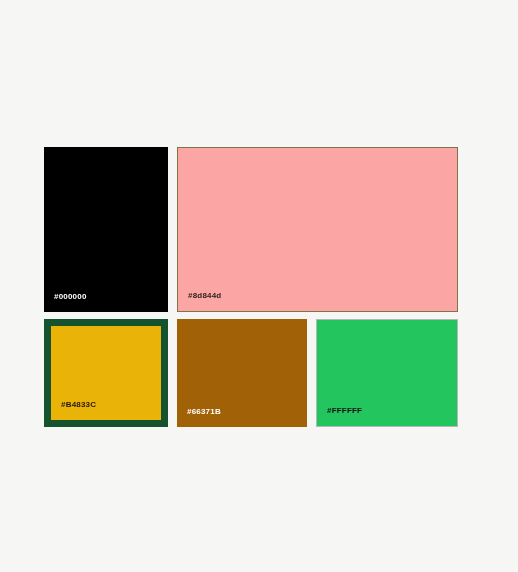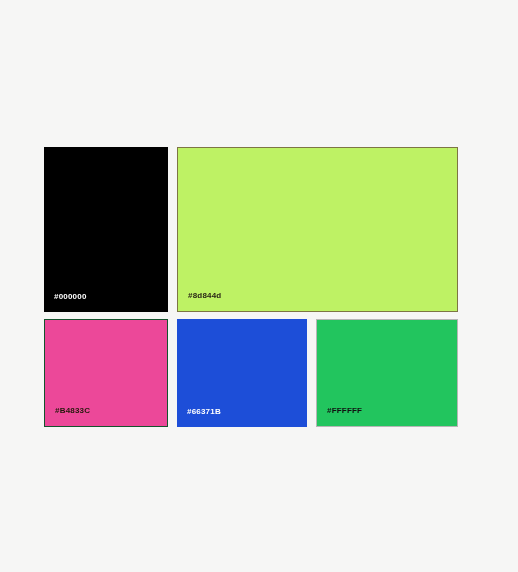--- a/index.html
+++ b/index.html
@@ -70,39 +70,39 @@
   #swatch-black {
     width: 124px;
     background: #000000;
   }
   #swatch-black .swatch-label {
     color: #ffffff;
   }
 
   #swatch-olive {
     width: 281px;
-    background: #bef264;
+    background: #fca5a5;
     border: 1px solid #7d7544;
   }
   #swatch-olive .swatch-label {
     color: #2b2716;
   }
 
   #swatch-ochre {
     width: 124px;
-    background: #ec4899;
-    border: 1px solid #14532d;
+    background: #eab308;
+    border: 7px solid #14532d;
   }
   #swatch-ochre .swatch-label {
     color: #241a0b;
   }
 
   #swatch-brown {
     width: 130px;
-    background: #1d4ed8;
+    background: #a16207;
   }
   #swatch-brown .swatch-label {
     color: #ffffff;
   }
 
   #swatch-white {
     width: 142px;
     background: #22c55e;
     border: 1px solid #b6b6b6;
   }

